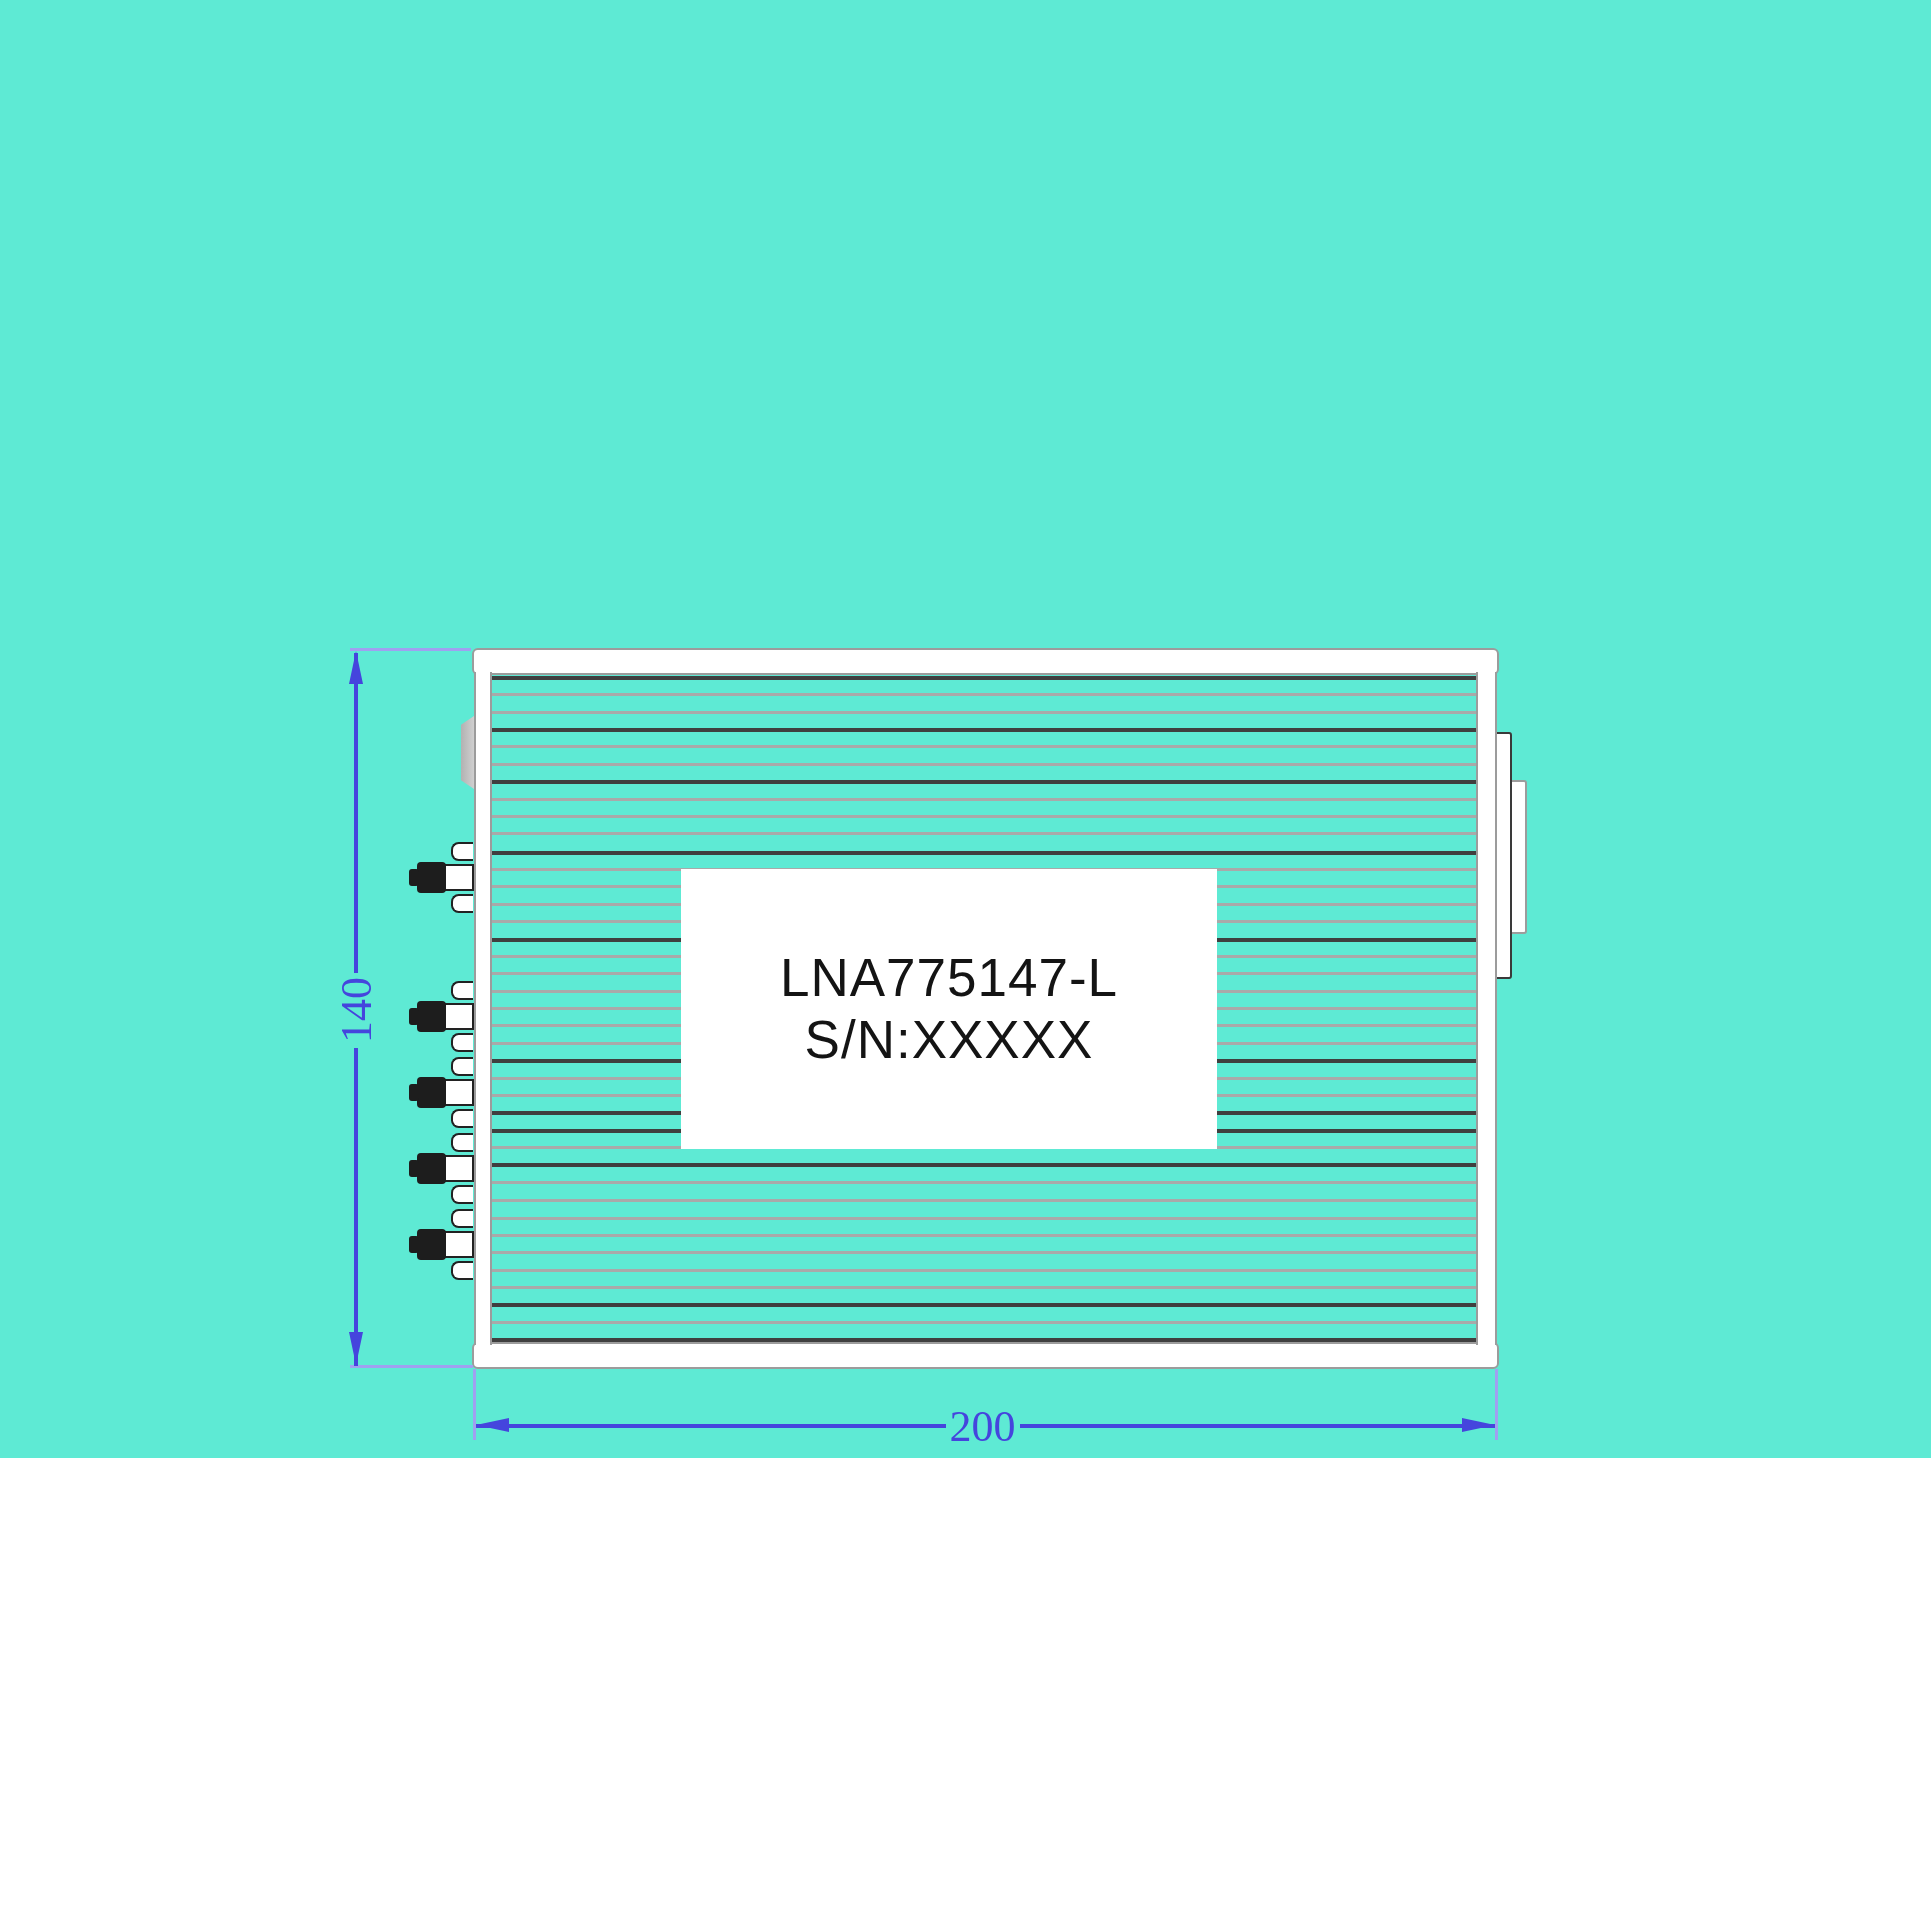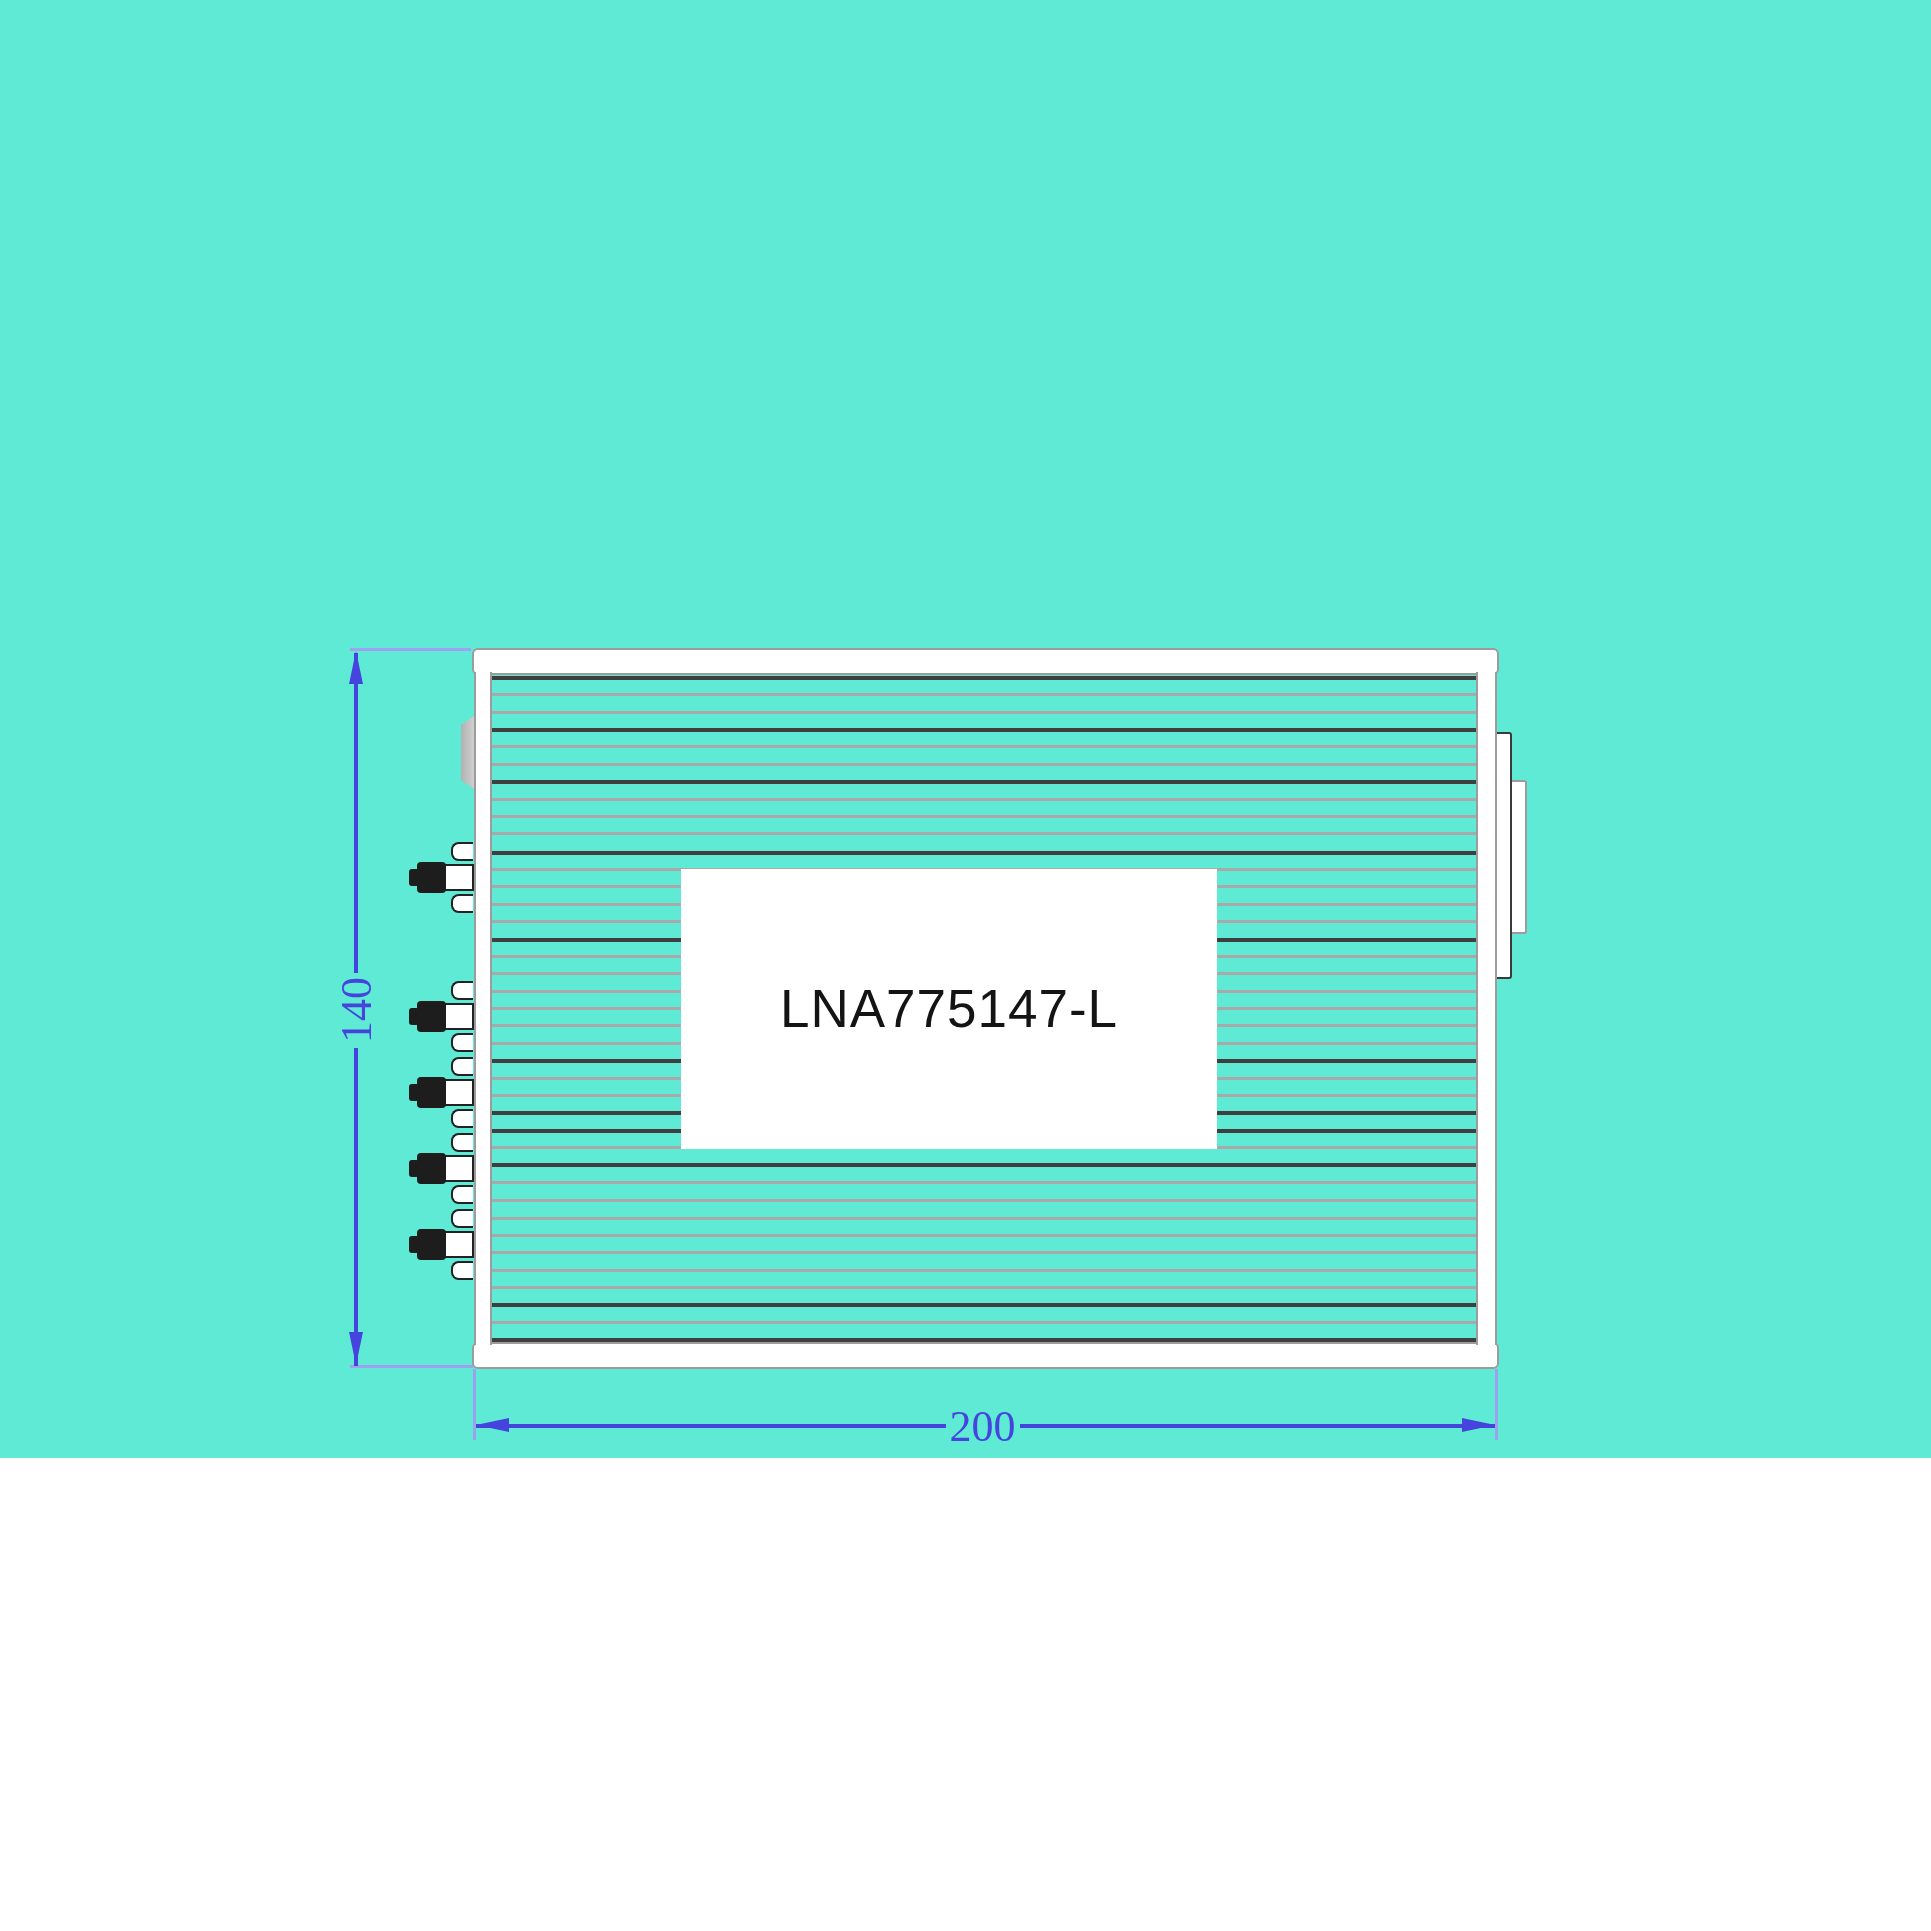--- a/index.html
+++ b/index.html
@@ -116,20 +116,21 @@
       <div class="fin" style="top: 579px;"></div>
       <div class="fin" style="top: 597px;"></div>
       <div class="fin" style="top: 614px;"></div>
       <div class="fin dark" style="top: 631px;"></div>
       <div class="fin" style="top: 649px;"></div>
       <div class="fin dark" style="top: 666px;"></div>
     </div>
 
   <div class="abs device-label" style="left:681px;top:869px;width:536px;height:280px;">
     <div>LNA775147-L</div>
+    <div>S/N:XXXXX</div>
   </div>
 
   <div class="abs mount-tab" style="left:461px;top:715px;width:14.5px;height:75px;"></div>
 
   <div class="abs rstep1" style="left:1494px;top:732px;width:18.3px;height:247px;"></div>
   <div class="abs rstep2" style="left:1508px;top:780px;width:19.3px;height:154px;"></div>
 
   <div id="sma-layer">
       <div class="abs sma" style="left: 409px; top: 842px; width: 66px; height: 71px;">
         <div class="barrel"></div>

